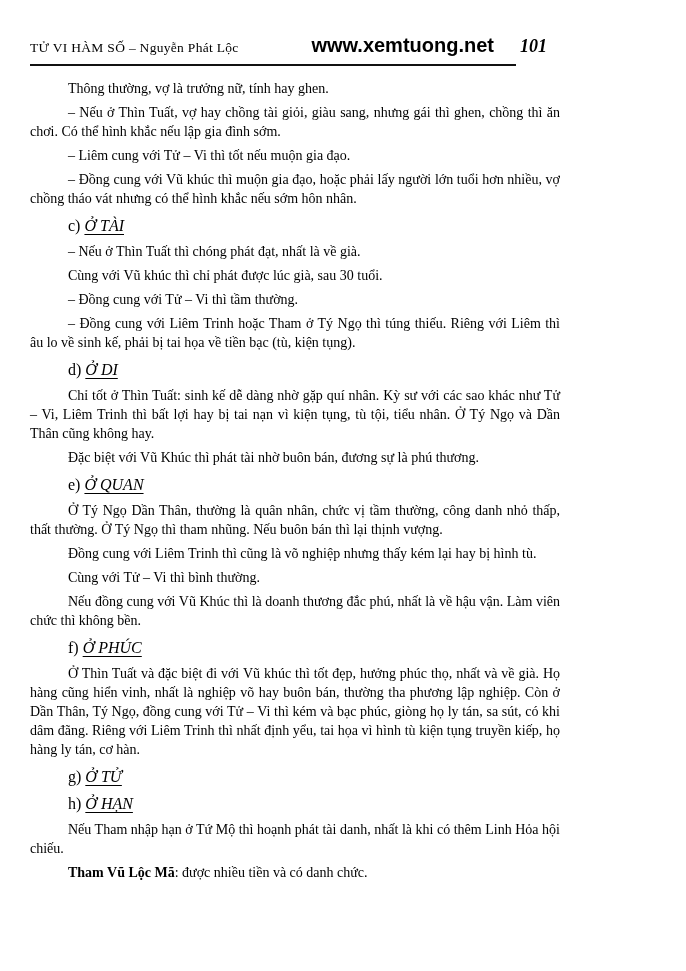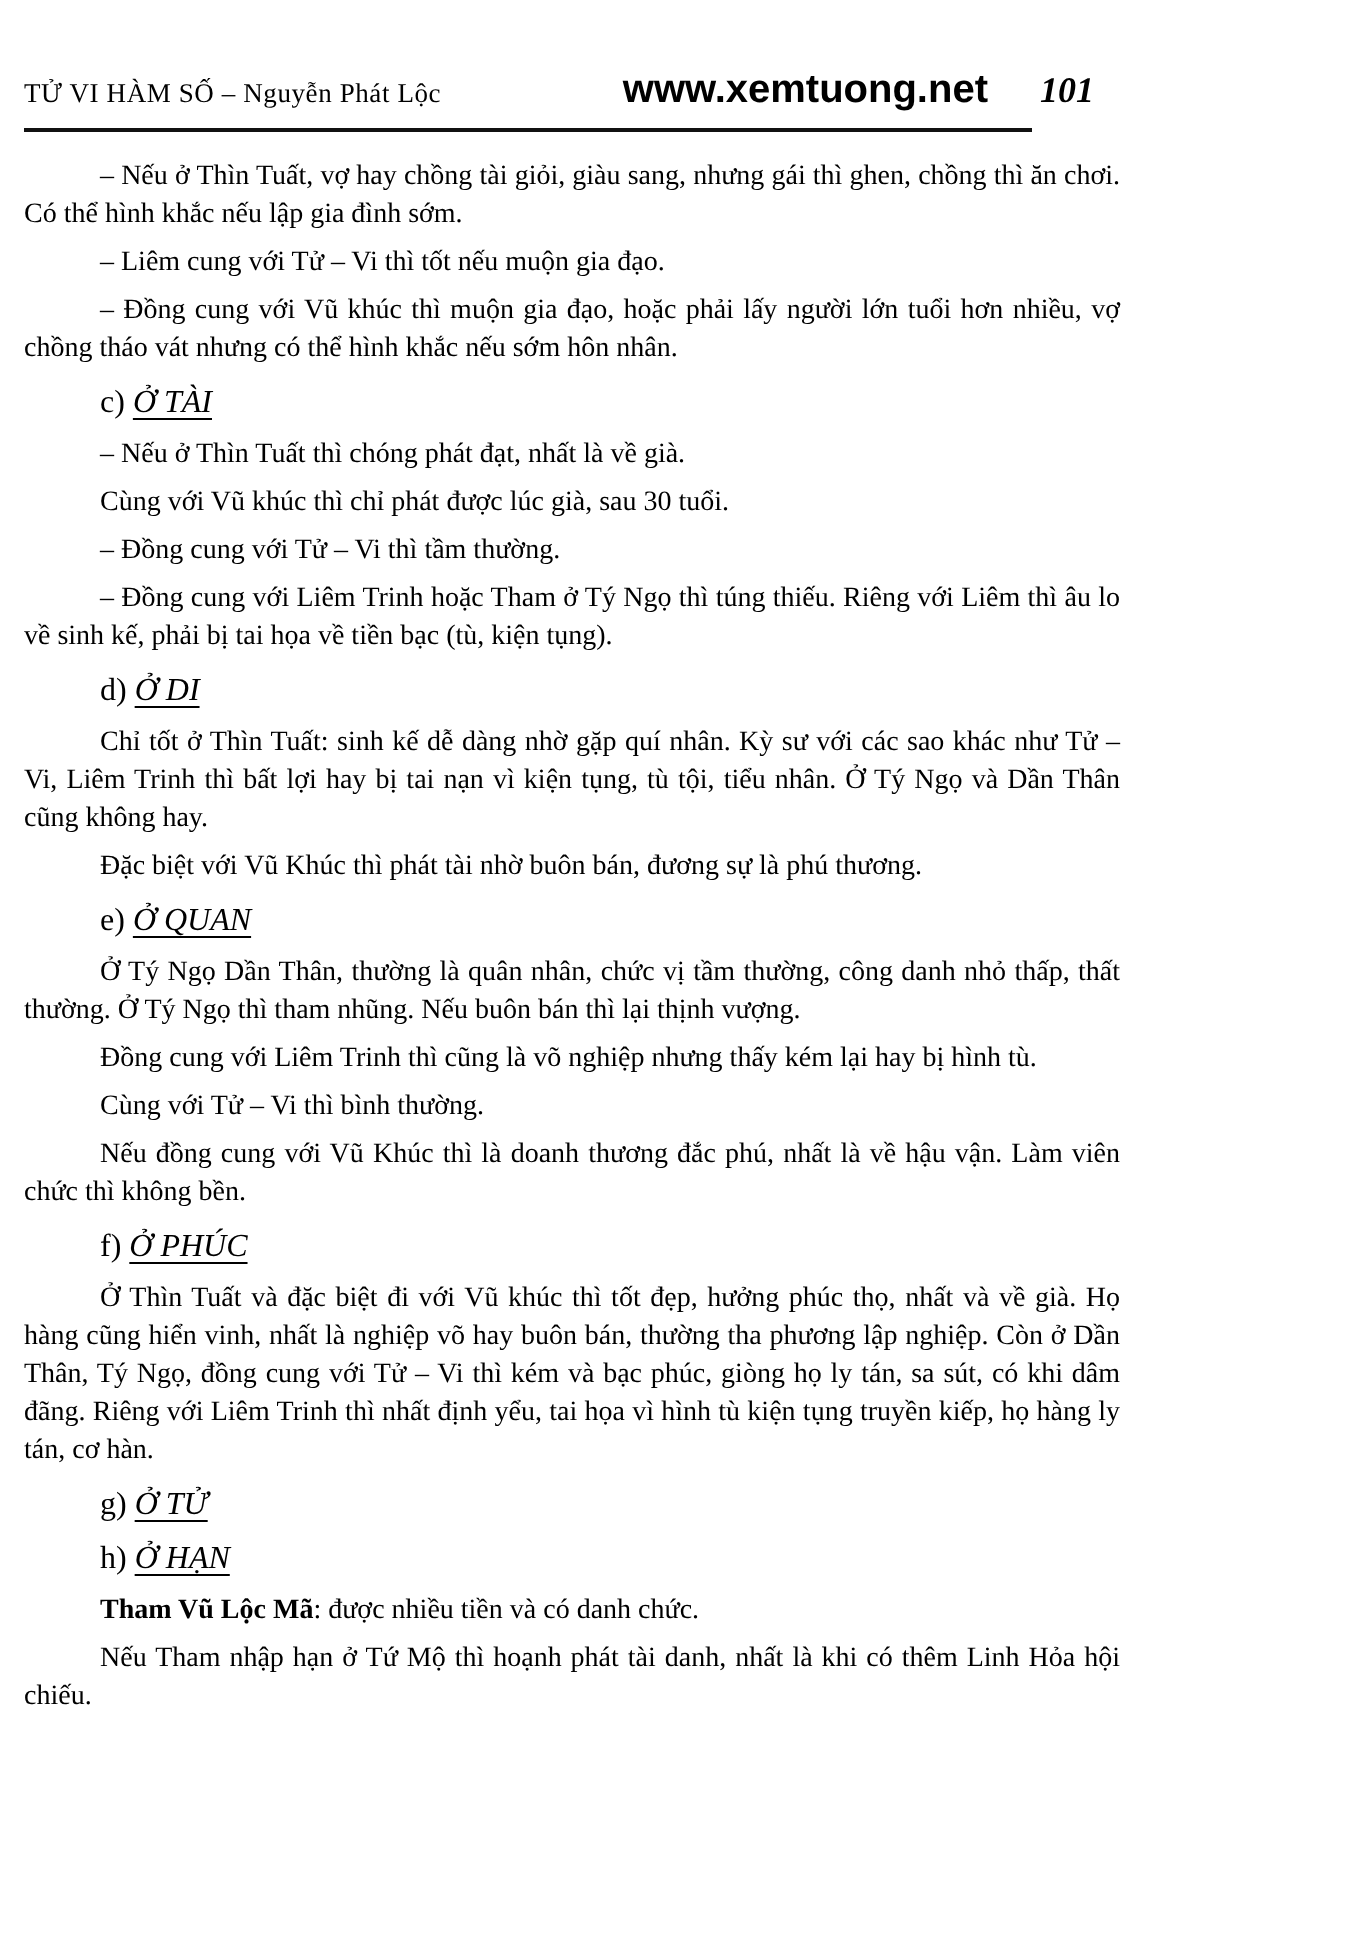--- a/index.html
+++ b/index.html
@@ -4,21 +4,21 @@
 <style>
   html, body { margin:0; padding:0; background:#ffffff; }
   .page {
     position: relative;
     width: 590px;
     height: 971px;
     background: #ffffff;
     color: #000;
     font-family: "Liberation Serif", serif;
     box-sizing: border-box;
-    padding: 34px 30px 0 12px;
+    padding: 34px 30px 0 30px;
     overflow: hidden;
   }
   .header-row {
     display: flex;
     align-items: baseline;
   }
   .book-title {
     font-size: 13.5px;
     letter-spacing: 0.3px;
     white-space: nowrap;
@@ -70,36 +70,37 @@
 
 <div class="page">
   <div class="header-row">
     <span class="book-title">TỬ VI HÀM SỐ – Nguyễn Phát Lộc</span>
     <span class="website">www.xemtuong.net</span>
     <span class="page-num">101</span>
   </div>
   <div class="header-rule"></div>
 
   <div class="doc-body">
+      <p>Thông thường, vợ là trưởng nữ, tính hay ghen.</p>
       <p>–  Nếu ở Thìn Tuất, vợ hay chồng tài giỏi, giàu sang, nhưng gái thì ghen, chồng thì ăn chơi. Có thể hình khắc nếu lập gia đình sớm.</p>
       <p>–  Liêm cung với Tử – Vi thì tốt nếu muộn gia đạo.</p>
       <p>–  Đồng cung với Vũ khúc thì muộn gia đạo, hoặc phải lấy người lớn tuổi hơn nhiều, vợ chồng tháo vát nhưng có thể hình khắc nếu sớm hôn nhân.</p>
       <p class="heading"><span class="h-prefix">c) </span><span class="h-title">Ở TÀI</span></p>
       <p>–  Nếu ở Thìn Tuất thì chóng phát đạt, nhất là về già.</p>
       <p>Cùng với Vũ khúc thì chỉ phát được lúc già, sau 30 tuổi.</p>
       <p>–  Đồng cung với Tử – Vi thì tầm thường.</p>
       <p>–  Đồng cung với Liêm Trinh hoặc Tham ở Tý Ngọ thì túng thiếu. Riêng với Liêm thì âu lo về sinh kế, phải bị tai họa về tiền bạc (tù, kiện tụng).</p>
       <p class="heading"><span class="h-prefix">d) </span><span class="h-title">Ở DI</span></p>
       <p>Chỉ tốt ở Thìn Tuất: sinh kế dễ dàng nhờ gặp quí nhân. Kỳ sư với các sao khác như Tử – Vi, Liêm Trinh thì bất lợi hay bị tai nạn vì kiện tụng, tù tội, tiểu nhân. Ở Tý Ngọ và Dần Thân cũng không hay.</p>
       <p>Đặc biệt với Vũ Khúc thì phát tài nhờ buôn bán, đương sự là phú thương.</p>
       <p class="heading"><span class="h-prefix">e) </span><span class="h-title">Ở QUAN</span></p>
       <p>Ở Tý Ngọ Dần Thân, thường là quân nhân, chức vị tầm thường, công danh nhỏ thấp, thất thường. Ở Tý Ngọ thì tham nhũng. Nếu buôn bán thì lại thịnh vượng.</p>
       <p>Đồng cung với Liêm Trinh thì cũng là võ nghiệp nhưng thấy kém lại hay bị hình tù.</p>
       <p>Cùng với Tử – Vi thì bình thường.</p>
       <p>Nếu đồng cung với Vũ Khúc thì là doanh thương đắc phú, nhất là về hậu vận. Làm viên chức thì không bền.</p>
       <p class="heading"><span class="h-prefix">f) </span><span class="h-title">Ở PHÚC</span></p>
       <p>Ở Thìn Tuất và đặc biệt đi với Vũ khúc thì tốt đẹp, hưởng phúc thọ, nhất và về già. Họ hàng cũng hiển vinh, nhất là nghiệp võ hay buôn bán, thường tha phương lập nghiệp. Còn ở Dần Thân, Tý Ngọ, đồng cung với Tử – Vi thì kém và bạc phúc, giòng họ ly tán, sa sút, có khi dâm đãng. Riêng với Liêm Trinh thì nhất định yểu, tai họa vì hình tù kiện tụng truyền kiếp, họ hàng ly tán, cơ hàn.</p>
       <p class="heading"><span class="h-prefix">g) </span><span class="h-title">Ở TỬ</span></p>
       <p class="heading"><span class="h-prefix">h) </span><span class="h-title">Ở HẠN</span></p>
+      <p>Nếu Tham nhập hạn ở Tứ Mộ thì hoạnh phát tài danh, nhất là khi có thêm Linh Hỏa hội chiếu.</p>
       <p><b>Tham Vũ Lộc Mã</b>: được nhiều tiền và có danh chức.</p>
-      <p>Nếu Tham nhập hạn ở Tứ Mộ thì hoạnh phát tài danh, nhất là khi có thêm Linh Hỏa hội chiếu.</p>
     </div>
 </div>
 
 </body></html>

